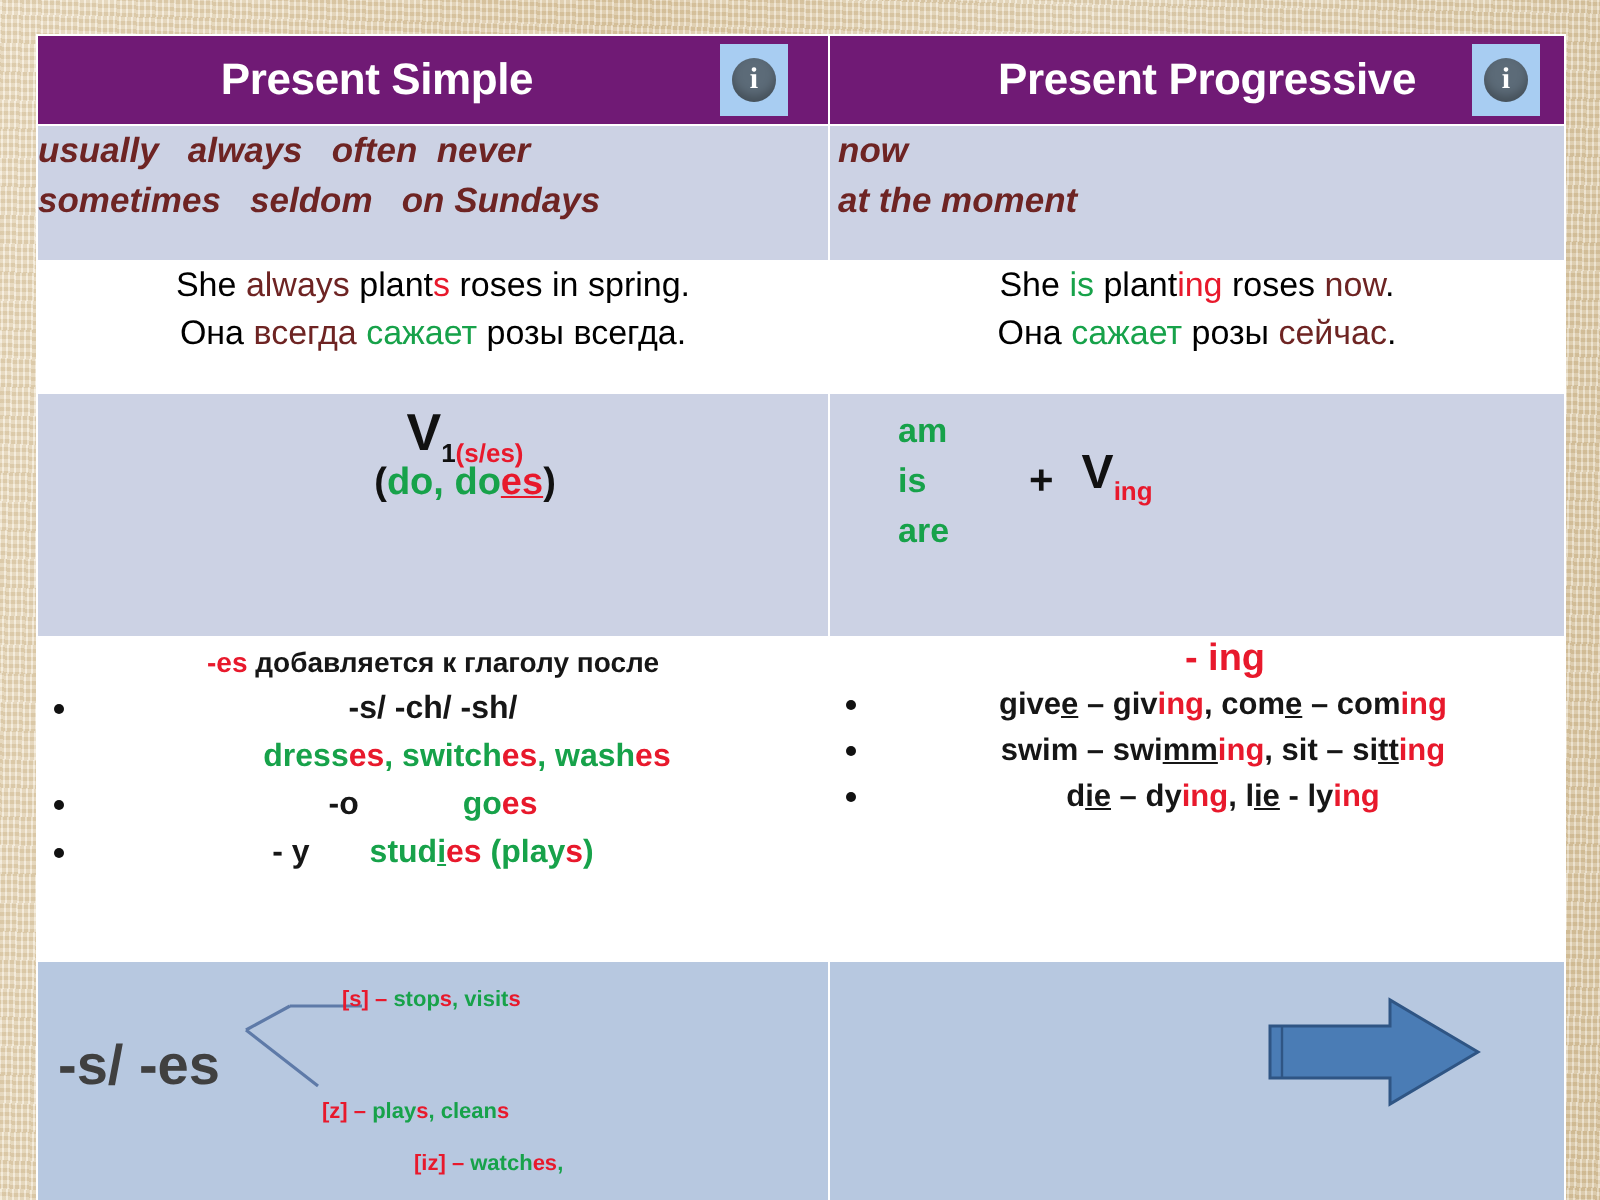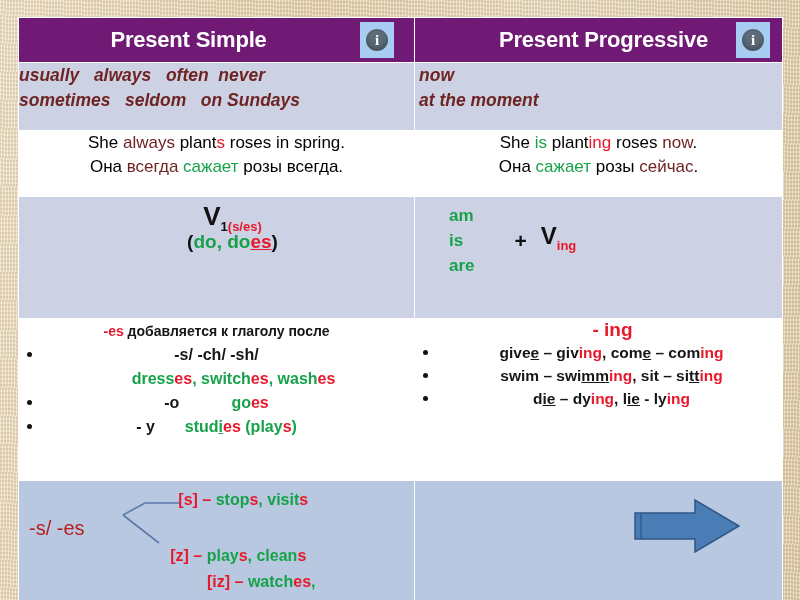--- a/index.html
+++ b/index.html
@@ -112,25 +112,25 @@
   .ex-line{font-weight:bold;padding-left:34px;}
   .gap{display:inline-block;}
   .ingtitle{color:#e8192c;font-weight:bold;font-size:19px;padding-left:28px;}
   .rules-b{font-size:15.5px;line-height:23px;font-weight:bold;color:#161616;}
   .rules-b li{padding-left:26px;}
 
   
   .bottom-a{position:relative;height:100px;}
   .ses{
     position:absolute;left:10px;top:36px;
-    color:#b91c1c;font-weight:normal;font-size:20px;
+    color:#404040;font-weight:bold;font-size:28px;
   }
   .pron{
     position:absolute;left:140px;top:6px;
-    font-size:16px;font-weight:bold;line-height:26px;text-align:center;
+    font-size:11px;font-weight:bold;line-height:26px;
   }
   .pron .l1{padding-left:12px;}
   .pron .l2{padding-left:2px;margin-top:30px;}
   .pron .l3{padding-left:48px;}
   .brace{position:absolute;left:100px;top:0;width:190px;height:90px;}
   .arrow-cell{position:relative;height:100px;}
   .bigarrow{position:absolute;left:218px;top:16px;}
 </style>
 </head>
 <body>

